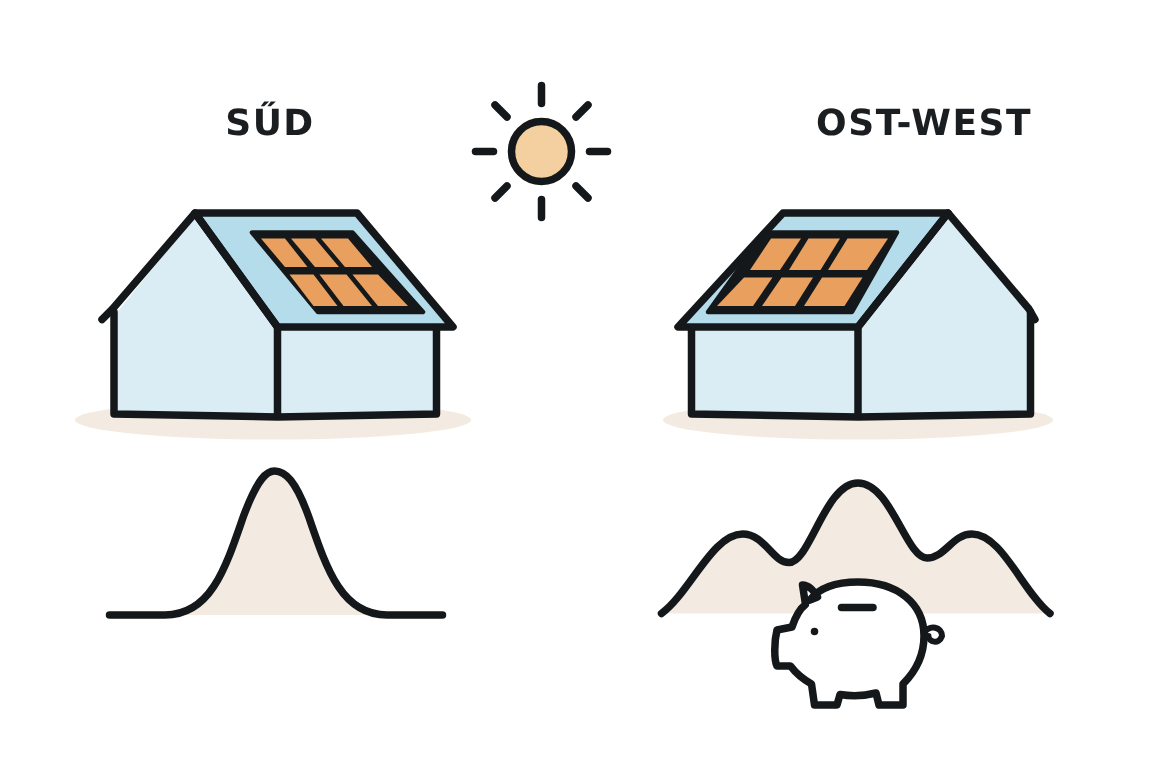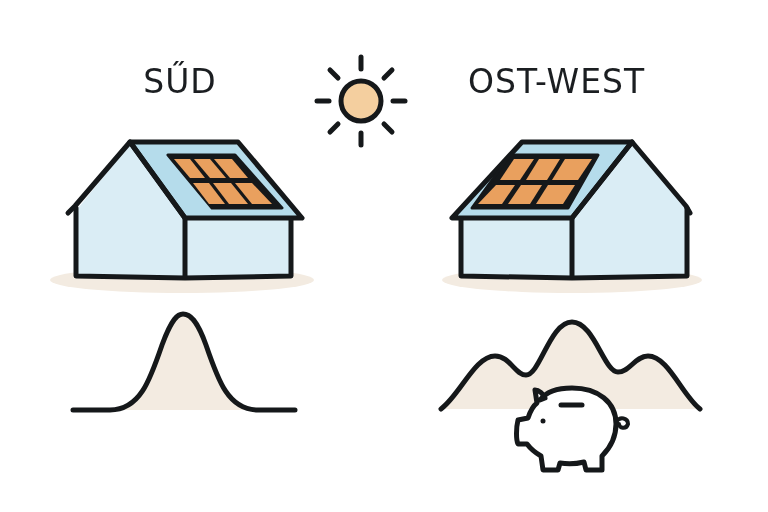--- a/index.html
+++ b/index.html
@@ -1,21 +1,21 @@
 <!DOCTYPE html>
 <html><head>
 <meta charset="utf-8">
 <style>
   html, body { margin: 0; padding: 0; background: #ffffff; }
   body { width: 768px; height: 512px; position: relative; overflow: hidden;
          font-family: "DejaVu Sans", "Liberation Sans", sans-serif; }
-  .title { position: absolute; top: 62px; font-weight: normal; font-size: 33px;
+  .title { position: absolute; top: 62px; font-weight: bold; font-size: 24px;
            color: #1b1e21; letter-spacing: 1px; line-height: 40px; }
   #title-left { left: 130px; width: 100px; text-align: center; }
-  #title-right { left: 468px; width: 220px; text-align: left; }
+  #title-right { left: 468px; width: 220px; text-align: right; }
   svg.art { position: absolute; left: 0; top: 0; }
 </style>
 </head>
 <body>
 
 <div id="title-left" class="title">SŰD</div>
 <div id="title-right" class="title">OST-WEST</div>
 
 <svg class="art" width="768" height="512" viewBox="0 0 768 512" xmlns="http://www.w3.org/2000/svg">
 

